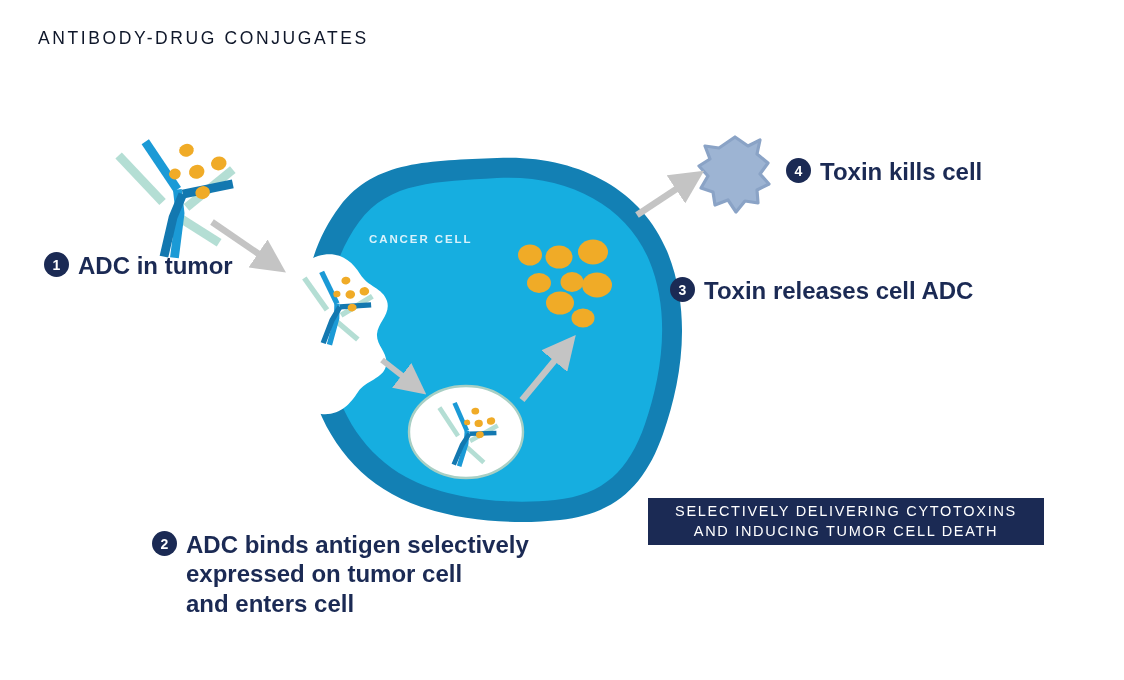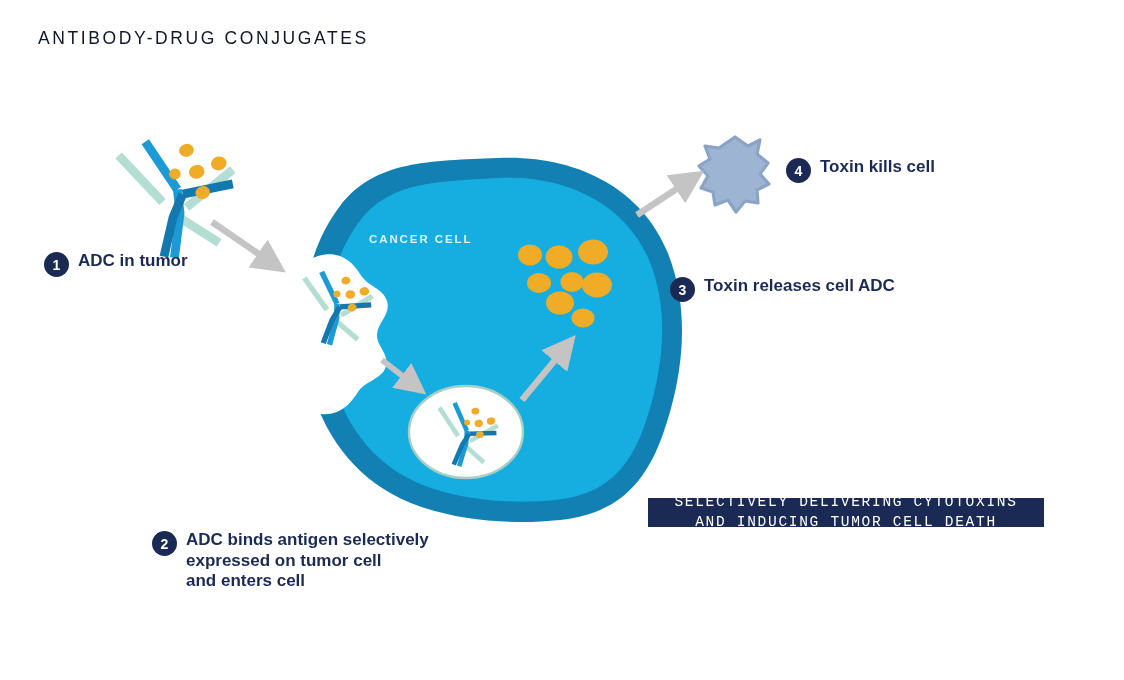--- a/index.html
+++ b/index.html
@@ -51,21 +51,21 @@
     color: #ffffff;
     font-size: 14px;
     font-weight: bold;
     display: flex;
     align-items: center;
     justify-content: center;
     line-height: 1;
     margin-top: 1px;
   }
   .step-text {
-    font-size: 17px;
+    font-size: 24px;
     line-height: 1.22;
     white-space: pre-line;
   }
 
   #step-1 { left: 44px;  top: 251px; }
   #step-2 { left: 152px; top: 530px; }
   #step-2 .step-text { text-align: left; }
   #step-3 { left: 670px; top: 276px; }
   #step-4 { left: 786px; top: 157px; }
 
@@ -80,27 +80,26 @@
     font-weight: 700;
     white-space: nowrap;
   }
 
   
   #tagline-banner {
     position: absolute;
     left: 648px;
     top: 498px;
     width: 396px;
-    height: 29px;
+    height: 47px;
     background: #1b2a54;
     display: flex;
     align-items: center;
     justify-content: center;
     text-align: center;
-    font-family: Liberation Mono, monospace;
   }
   #tagline-banner .banner-text {
     color: #ffffff;
     font-size: 14.5px;
     letter-spacing: 1.7px;
     line-height: 1.32;
     font-weight: 500;
     white-space: pre-line;
   }
 </style>

